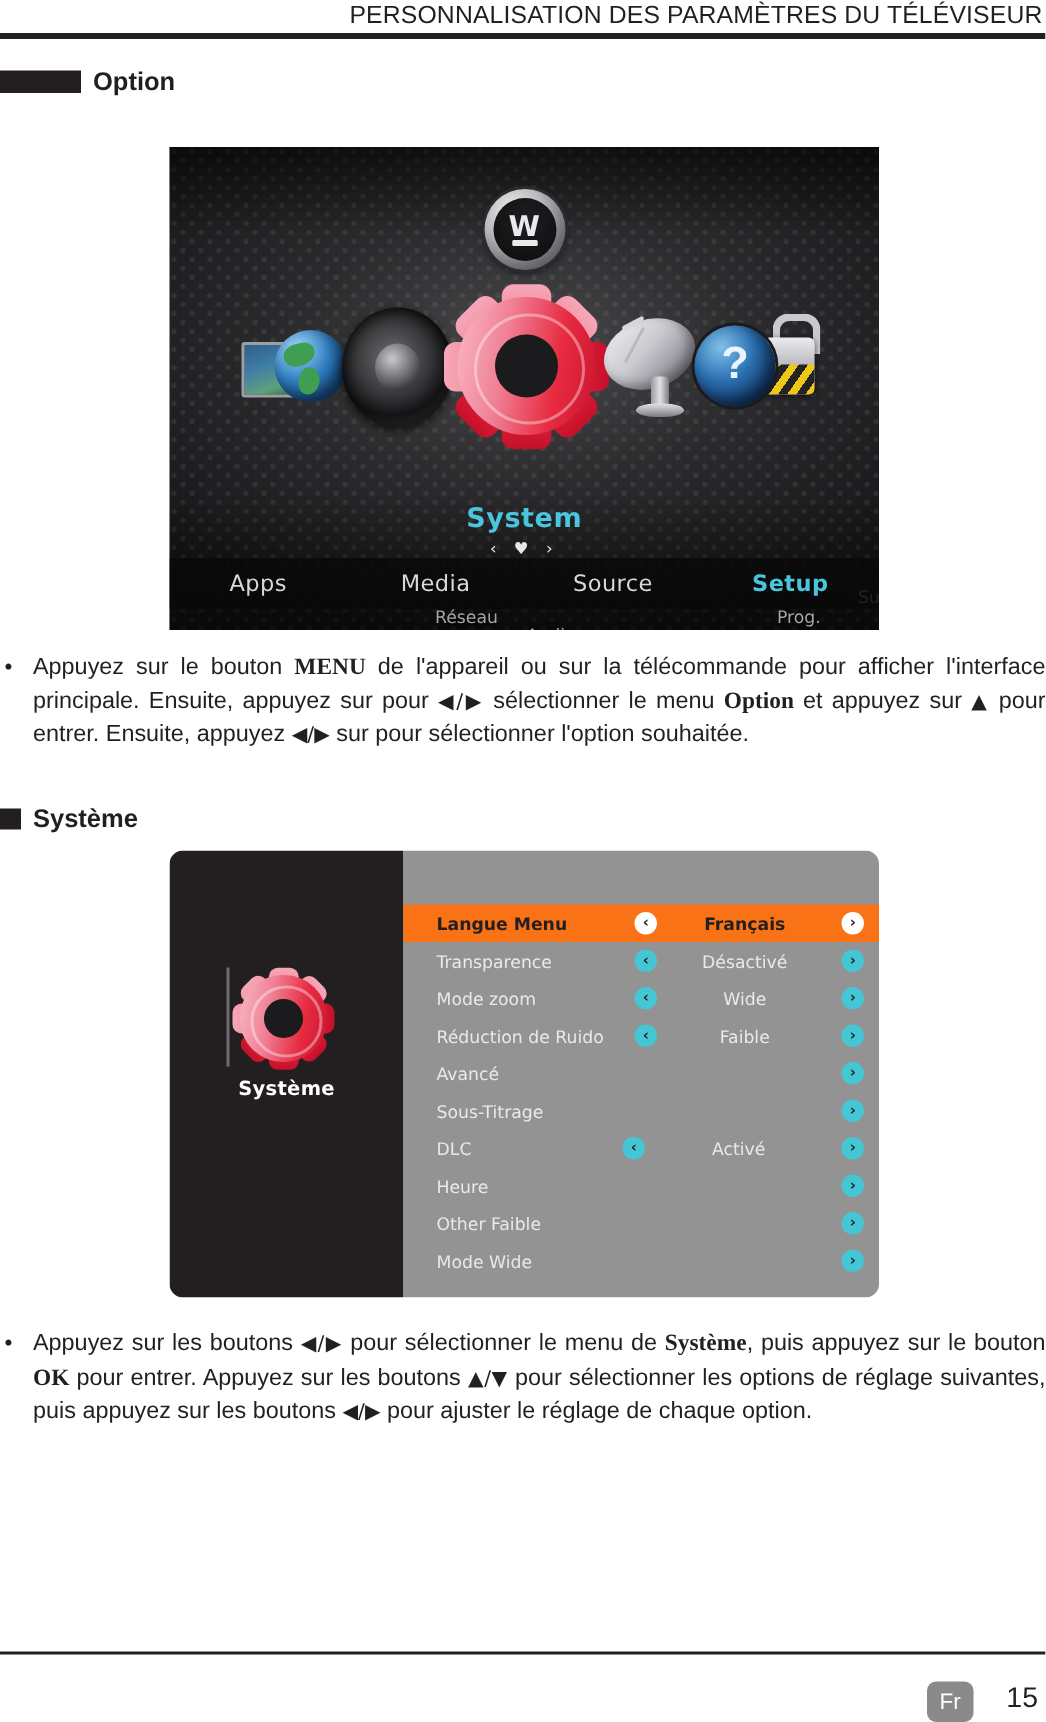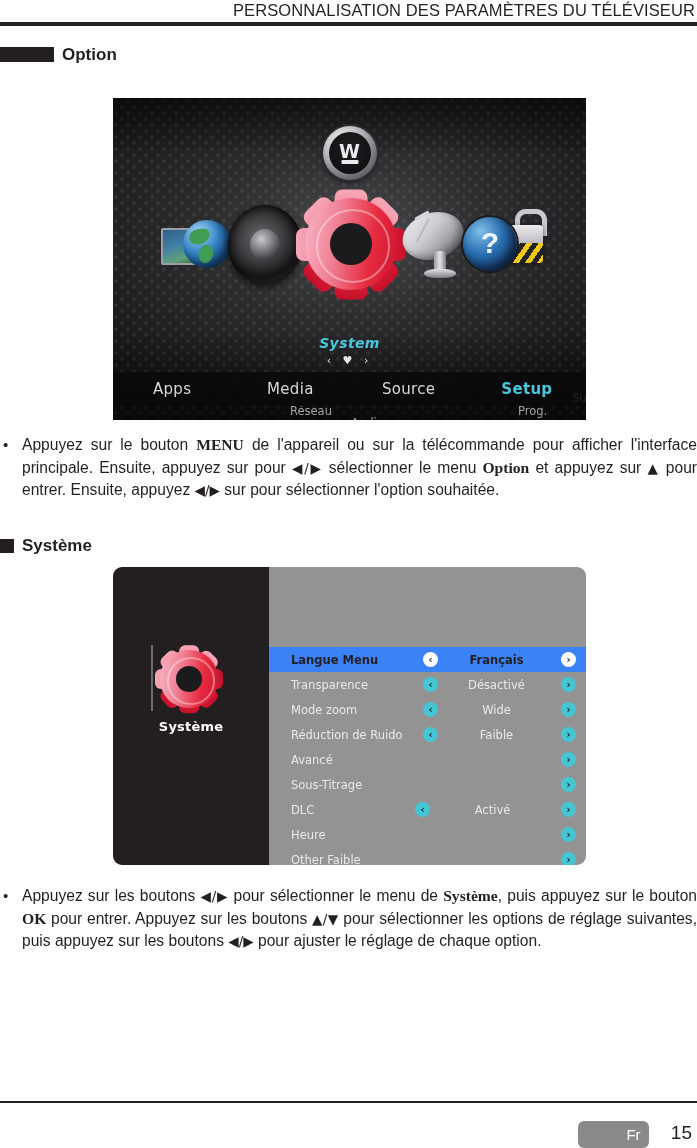--- a/index.html
+++ b/index.html
@@ -293,25 +293,24 @@
 
   .center-select {
     position: absolute;
     left: 0; right: 0;
     top: 237px;
     text-align: center;
     z-index: 4;
   }
   .center-select .sel-title{
     color:#49c6dd;
-    font-size: 14px;
+    font-size: 18px;
     font-weight: bold;
     font-family: "DejaVu Sans", sans-serif;
     letter-spacing:.4px;
-    font-style:italic;
   }
   .center-select .sel-nav{
     margin-top:3px;
     color:#e7e7ea;
     font-size:11px;
     letter-spacing:4px;
     font-family:"DejaVu Sans", sans-serif;
   }
 
   .tv-navbar {
@@ -406,24 +405,23 @@
     height: 25px;
     display:flex;
     align-items:center;
     position:relative;
     padding: 0 10px 0 22px;
     color:#e9e9ea;
     font-size: 11.5px;
     font-family:"DejaVu Sans", sans-serif;
   }
   .sys-row.selected {
-    background:#3b82f6;
+    background:#f97316;
     color:#231f20;
     font-weight:bold;
-    margin-top:44px;
   }
   .sys-row .rlabel {
     width: 128px;
     flex:none;
     white-space:nowrap;
   }
   .sys-row .arrow-left,
   .sys-row .arrow-right {
     width: 15px; height: 15px;
     border-radius:50%;
@@ -469,21 +467,20 @@
     width: 31px;
     height: 27px;
     border-radius: 6px;
     background:#8a8a8a;
     color:#ffffff;
     font-size: 15px;
     display:flex;
     align-items:center;
     justify-content:center;
     font-family:"Liberation Sans", sans-serif;
-    padding-left:40px;
   }
   .footer-page {
     position:absolute;
     right: 5px;
     top: 1122px;
     font-size: 19px;
     color:#231f20;
     font-family:"Liberation Sans", sans-serif;
   }
 </style>

